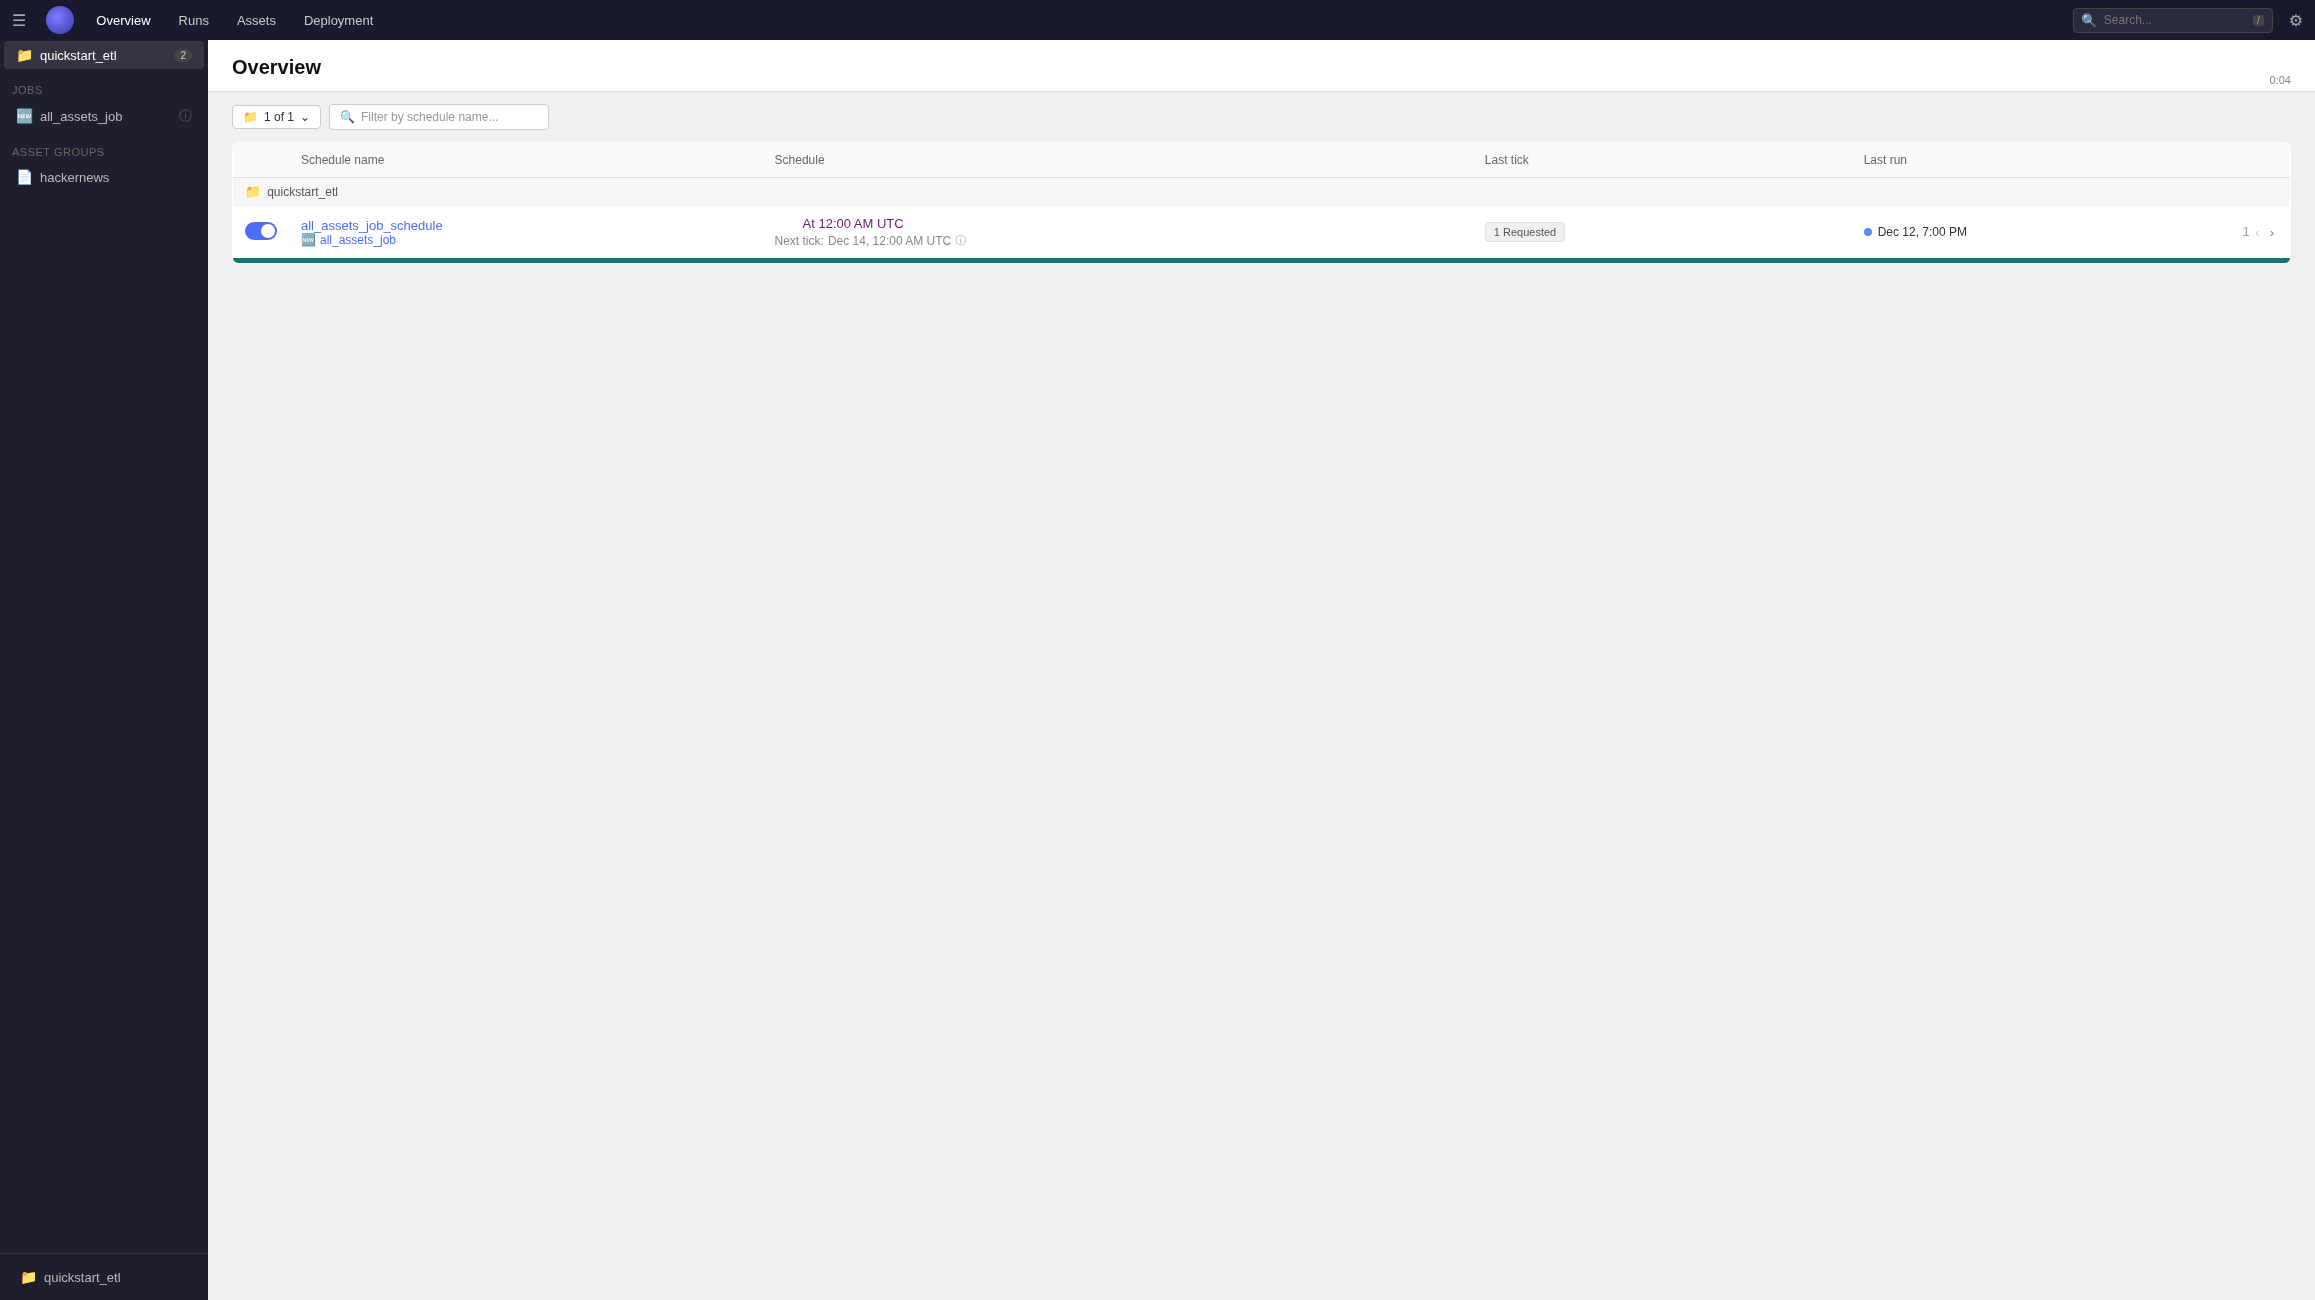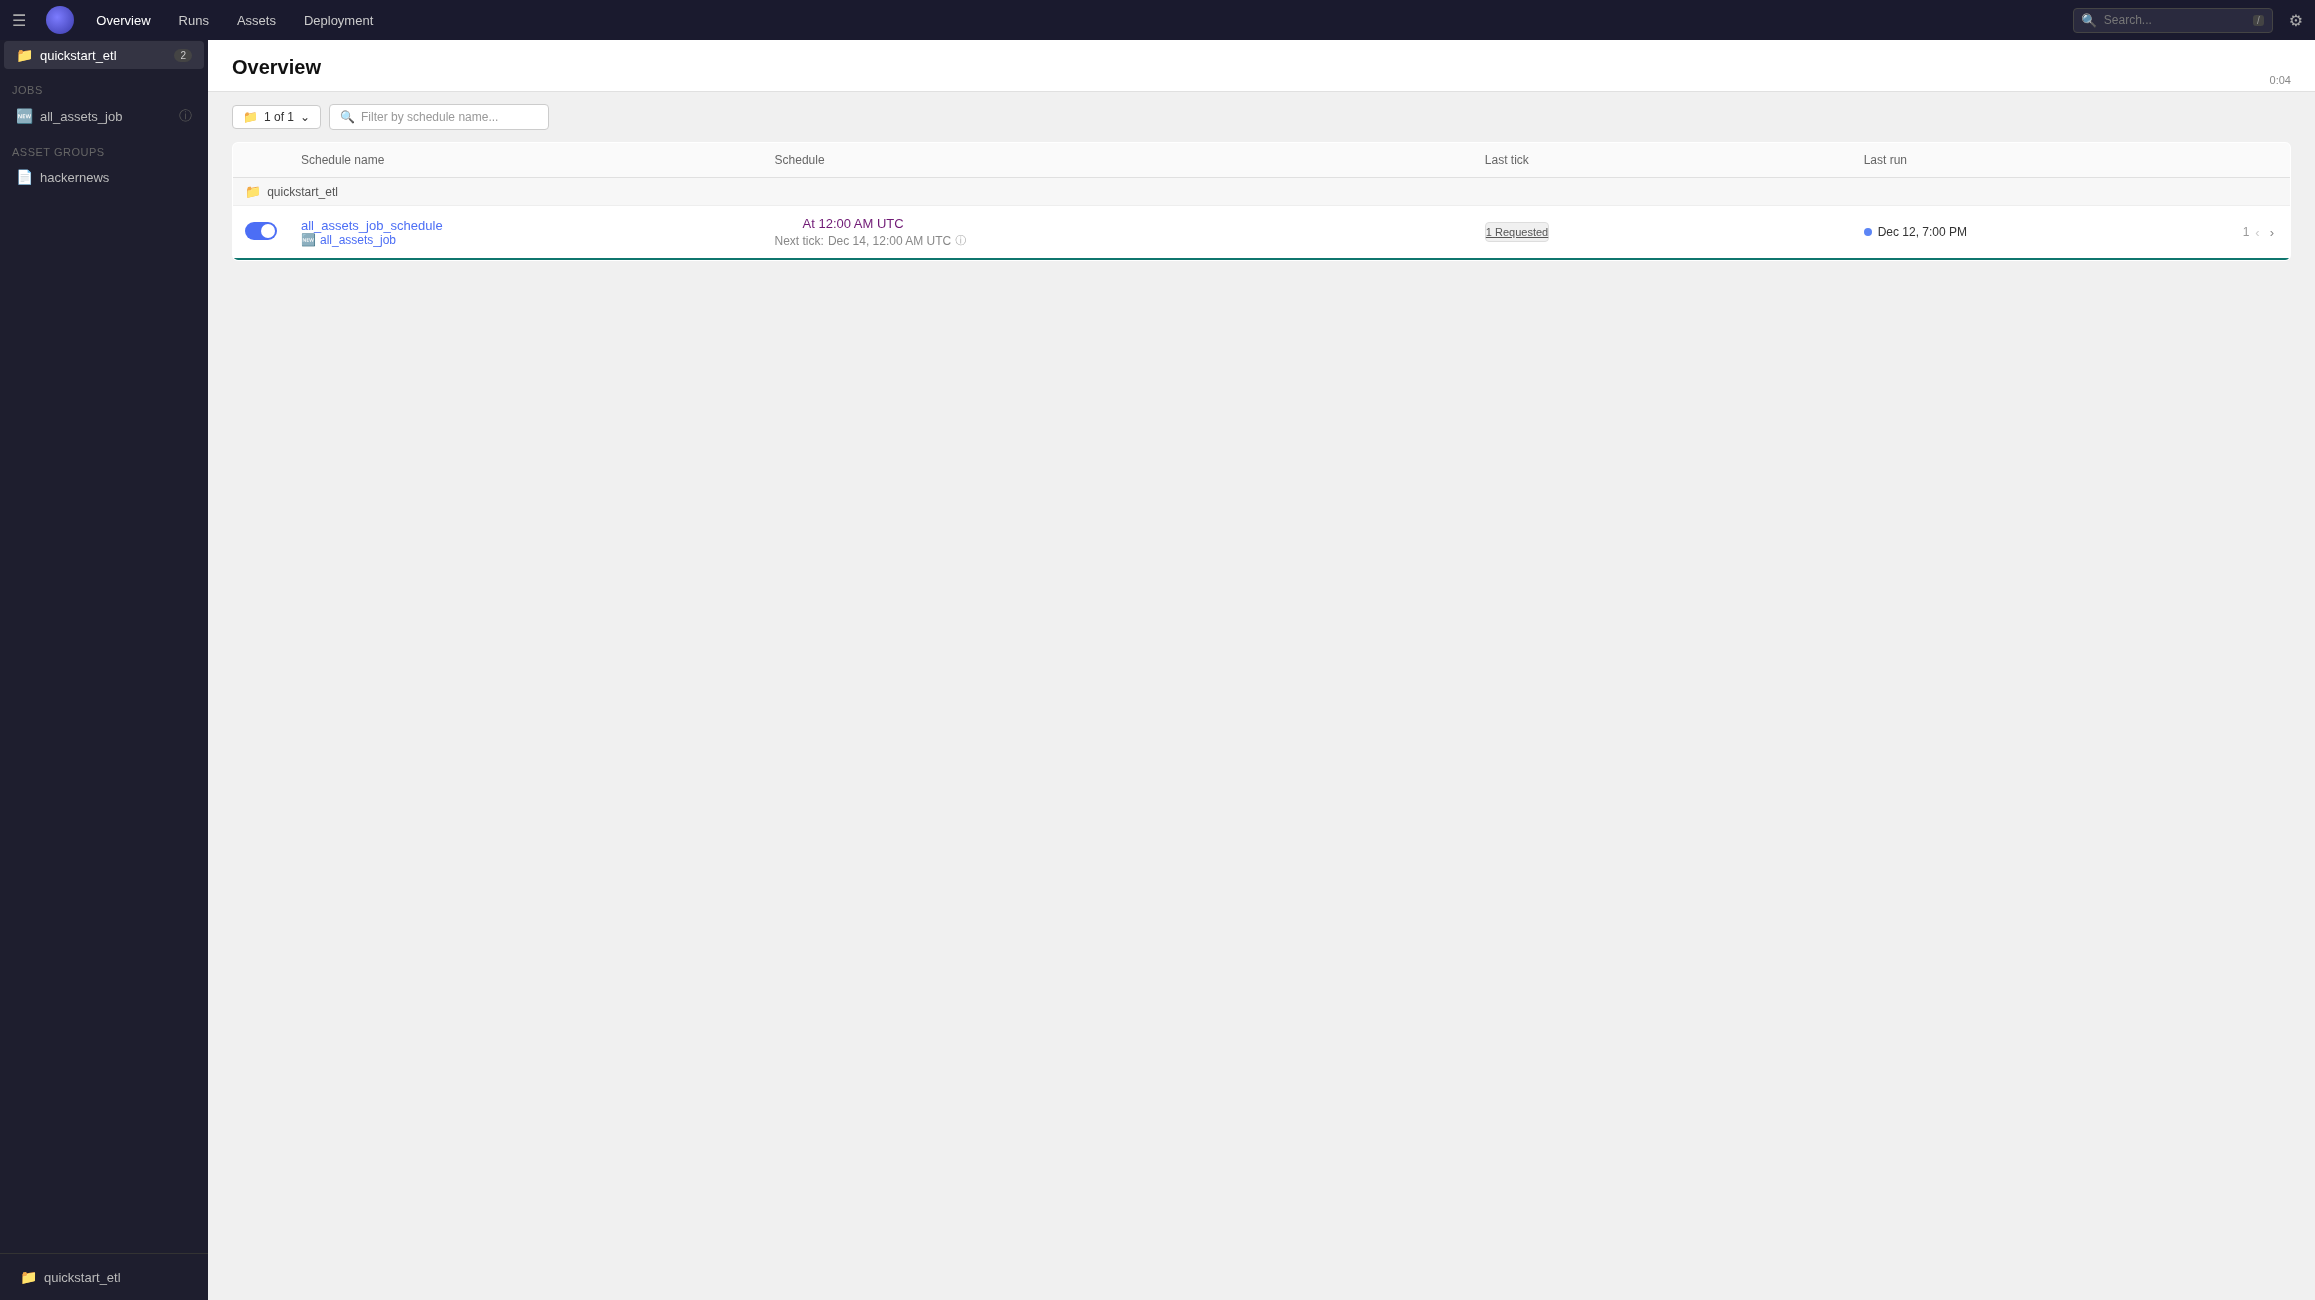--- a/index.html
+++ b/index.html
@@ -266,21 +266,21 @@
     }
     .group-row-inner {
       display: flex;
       align-items: center;
       gap: 6px;
     }
     .group-icon { color: #888; font-size: 13px; }
 
     .data-row td {
       padding: 10px 12px;
-      border-bottom: 3px solid #0f766e;
+      border-bottom: 6px solid #0f766e;
       font-size: 12px;
       vertical-align: middle;
     }
 
     
     .toggle-switch {
       display: inline-flex;
       width: 32px;
       height: 18px;
       background: #4c6ef5;
@@ -316,26 +316,25 @@
 
     .schedule-time { color: #701a75; font-size: 13px; margin-left: 28px; }
     .schedule-next-tick { color: #888; font-size: 12px; margin-top: 2px; display: flex; align-items: flex-end; gap: 4px; }
     .info-icon { color: #aaa; font-size: 11px; }
 
     .status-badge-requested {
       background: #f0f0f0;
       border: 1px solid #ddd;
       color: #555;
       font-size: 11px;
-      padding: 3px 0;
+      padding: 3px 8px;
       border-radius: 4px;
       display: inline-flex;
       align-items: center;
       gap: 4px;
-      text-decoration: underline;
     }
 
     .last-run-cell {
       display: flex;
       align-items: center;
       gap: 6px;
       font-size: 12px;
       color: #333;
     }
     .run-dot {

